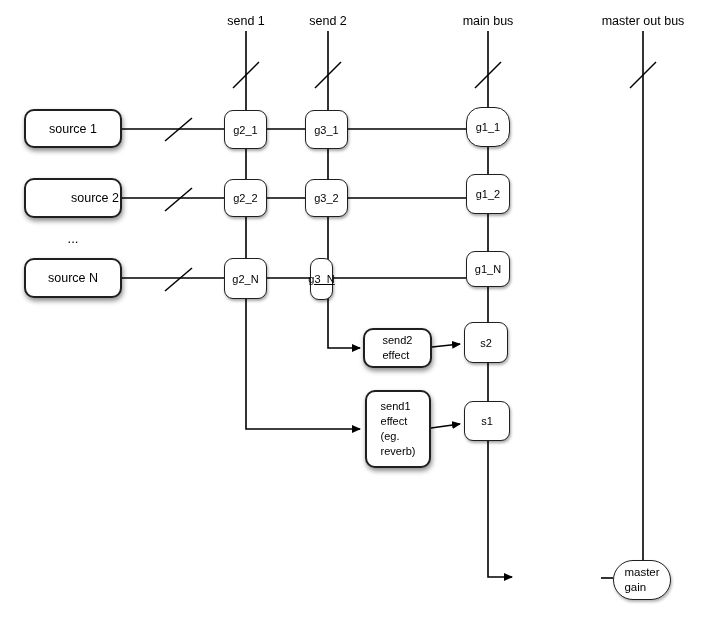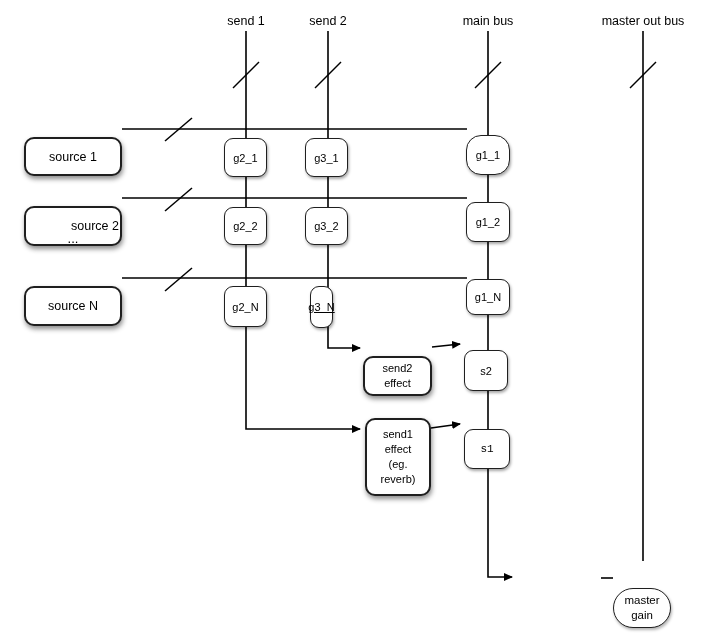--- a/index.html
+++ b/index.html
@@ -26,24 +26,23 @@
     font-size:12.5px;
     text-align:center;
     white-space:nowrap;
     line-height:14px;
   }
   .box{
     position:absolute;
     background:var(--box-fill);
     border:1.8px solid var(--box-border);
     display:flex;align-items:center;justify-content:center;
-    text-align:center;
+    text-align:left;
     white-space:pre-line;
     box-sizing:border-box;
-    margin-top:28px;
   }
   .src{
     border-radius:10px;
     font-size:12.5px;
     border-width:2px;
     box-shadow:1px 3px 5px rgba(0,0,0,0.45);
   }
   .gain{
     border-radius:9px;
     font-size:11px;
@@ -125,18 +124,18 @@
   <div class="box gain" style="left:310px;top:258px;width:23px;height:42px;text-decoration:underline;">g3_N</div>
   <div class="box gain" style="left:466px;top:251px;width:44px;height:36px;">g1_N</div>
 
   <div class="box fx" style="left:363px;top:328px;width:69px;height:40px;">send2
 effect</div>
   <div class="box gain" style="left:464px;top:322px;width:44px;height:41px;">s2</div>
   <div class="box fx" style="left:365px;top:390px;width:66px;height:78px;">send1
 effect
 (eg.
 reverb)</div>
-  <div class="box gain" style="left:464px;top:401px;width:46px;height:40px;font-family:Liberation Mono, monospace;">s1</div>
+  <div class="box gain" style="left:464px;top:401px;width:46px;height:40px;">s1</div>
 
   <div class="box plain" style="left:613px;top:560px;width:58px;height:40px;border-radius:20px;">master
 gain</div>
 
 </div>
 
 </body></html>

